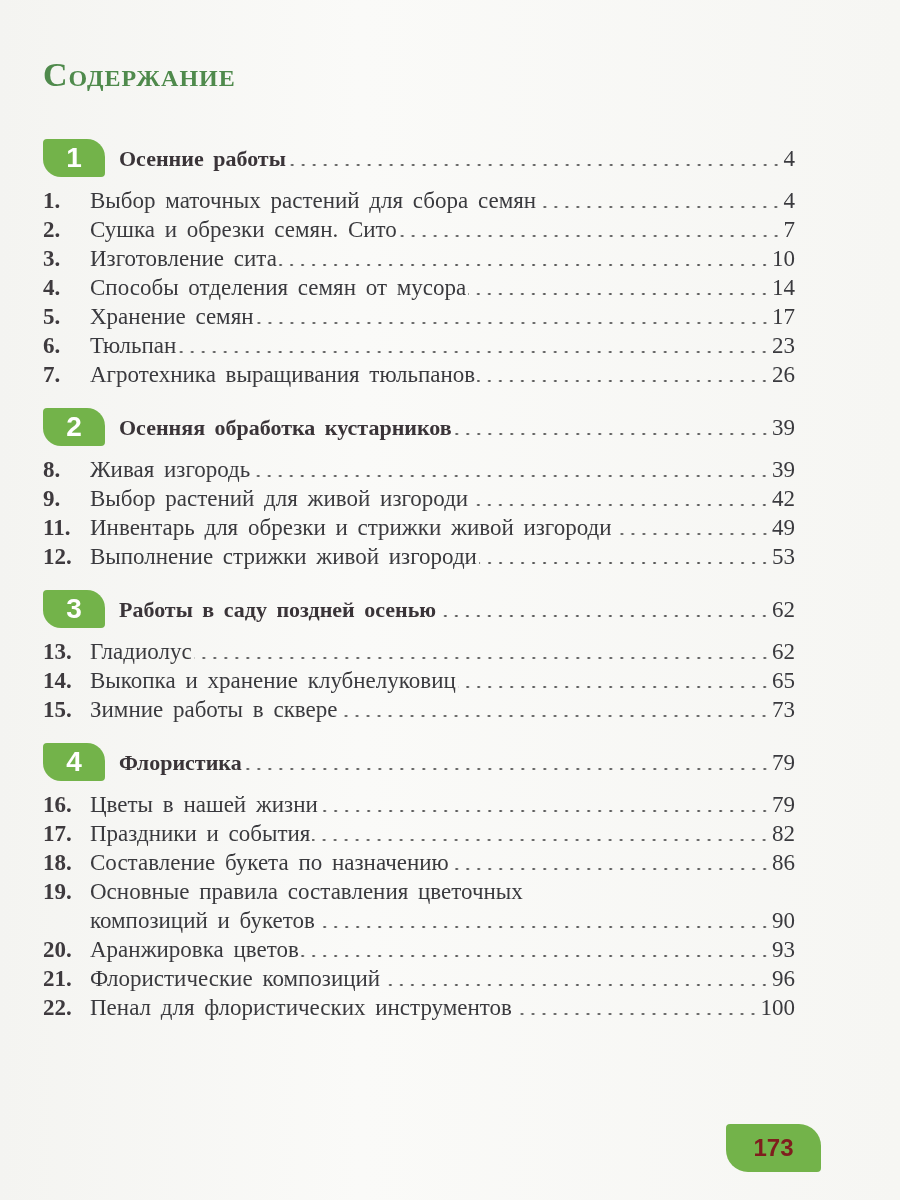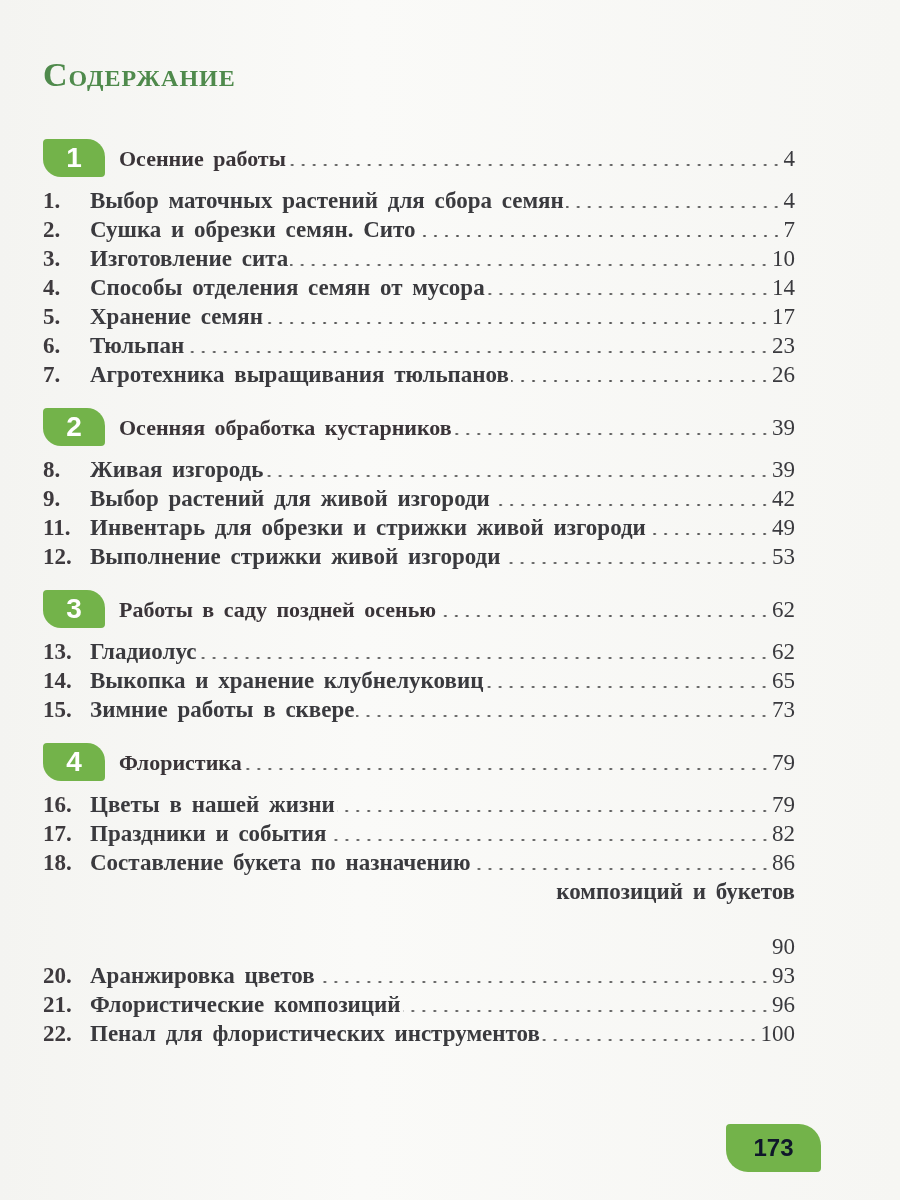--- a/index.html
+++ b/index.html
@@ -79,52 +79,50 @@
     .num {
       display: inline-block;
       width: 47px;
       font-weight: bold;
       color: #3e3a3e;
       flex: 0 0 auto;
     }
     .label {
       word-spacing: 4px;
       flex: 0 0 auto;
-      font-weight: bold;
     }
     .leader {
       flex: 1 1 auto;
       overflow: hidden;
       margin: 0 2px;
       position: relative;
       height: 20px;
       align-self: flex-end;
       margin-bottom: 6px;
       background-image: radial-gradient(circle, #555 1px, transparent 1.4px);
       background-size: 11px 4px;
       background-repeat: repeat-x;
       background-position: right bottom;
     }
     .page-num {
       flex: 0 0 auto;
       text-align: right;
     }
     .cont {
       padding-left: 47px;
-      flex-direction: column;
     }
     .page-badge {
       position: absolute;
       left: 726px;
       top: 1124px;
       width: 95px;
       height: 48px;
       background: #73b34a;
       border-radius: 4px 22px 4px 22px;
-      color: #0f172a;
+      color: #7f1d1d;
       font-family: "Liberation Sans", sans-serif;
       font-weight: bold;
       font-size: 24px;
       display: flex;
       align-items: center;
       justify-content: center;
     }
   </style>
 </head>
 <body>
@@ -273,20 +271,24 @@
           <span class="leader"></span>
           <span class="page-num">82</span>
         </div>
       <div class="row">
           <span class="num">18.</span>
           <span class="label">Составление букета по назначению</span>
           <span class="leader"></span>
           <span class="page-num">86</span>
         </div>
       <div>
+        <div class="row">
+            <span class="num">19.</span>
+            <span class="label">Основные правила составления цветочных</span>
+          </div>
         <div class="row cont">
             <span class="label">композиций и букетов</span>
             <span class="leader"></span>
             <span class="page-num">90</span>
           </div>
       </div>
       <div class="row">
           <span class="num">20.</span>
           <span class="label">Аранжировка цветов</span>
           <span class="leader"></span>

